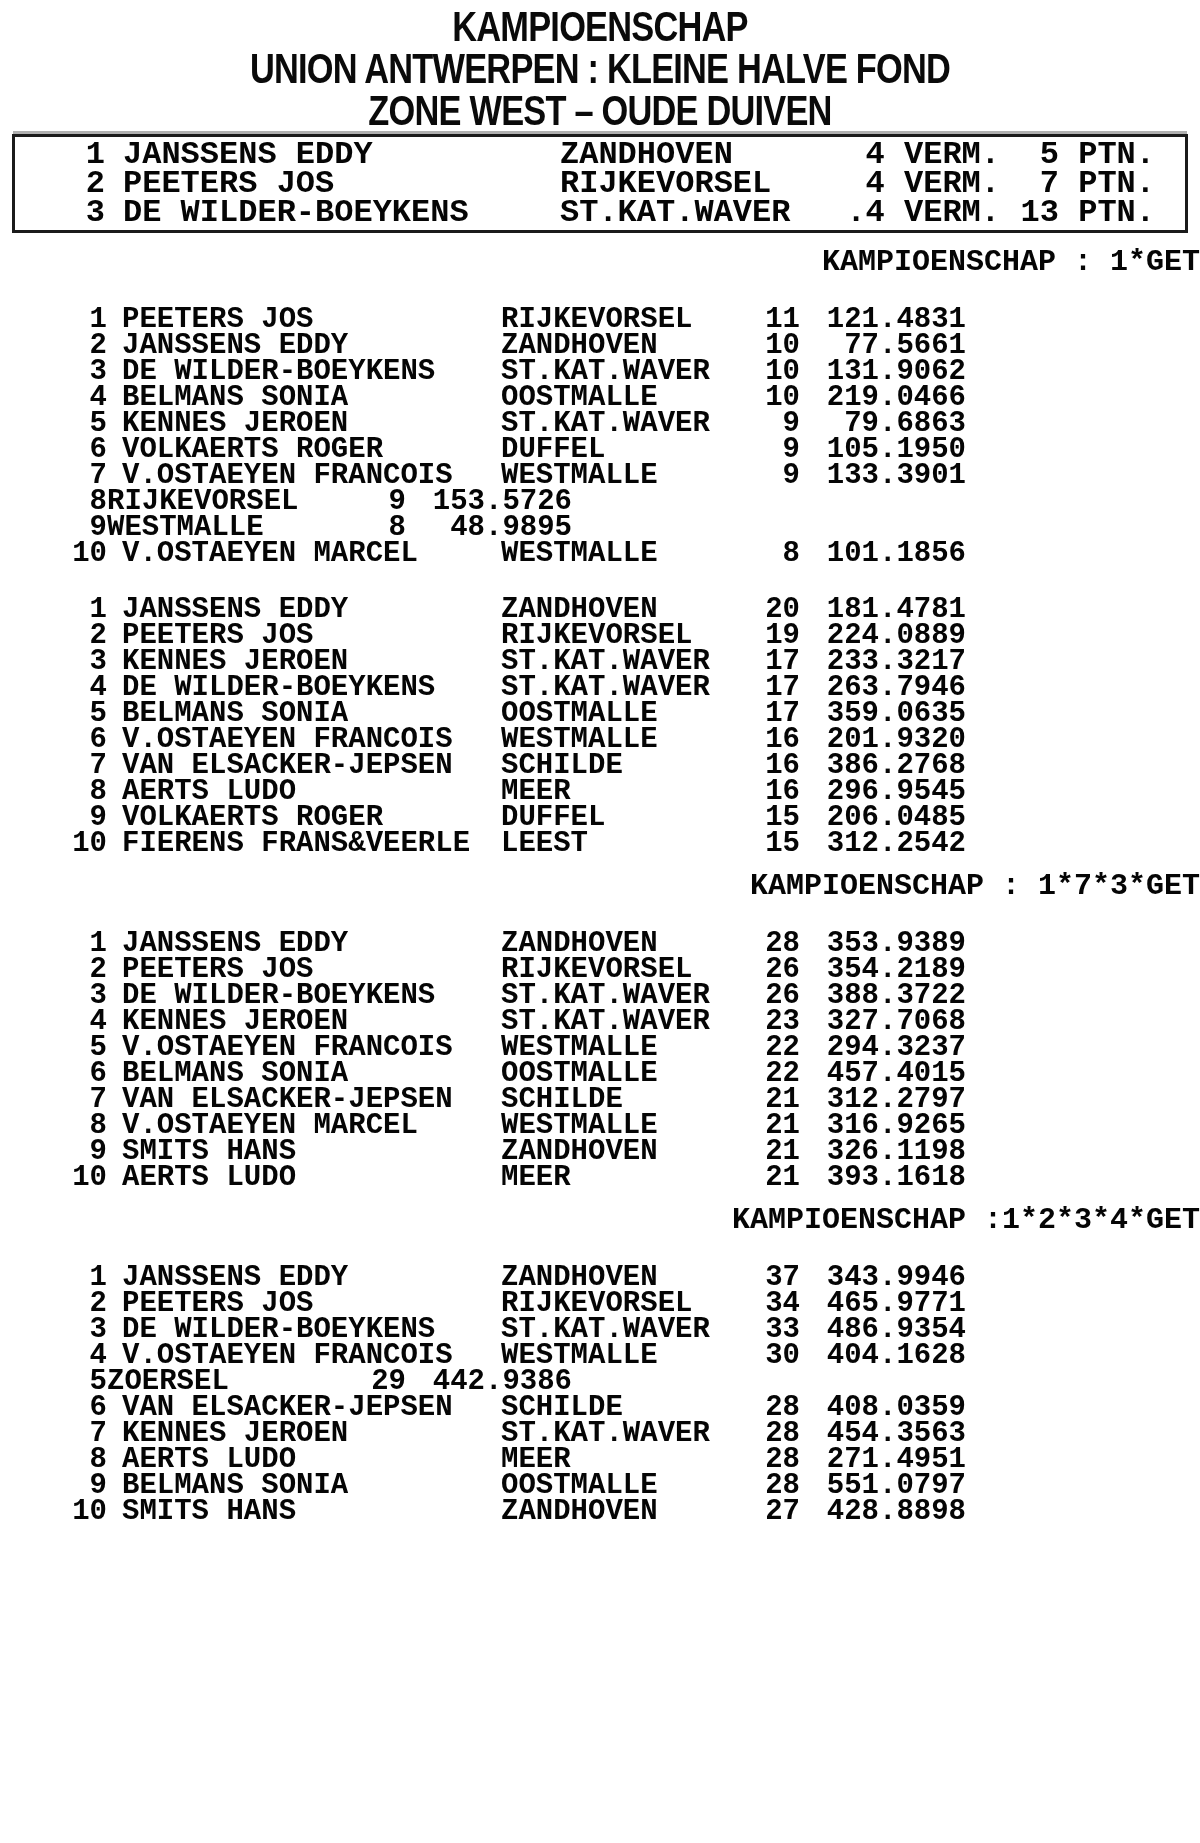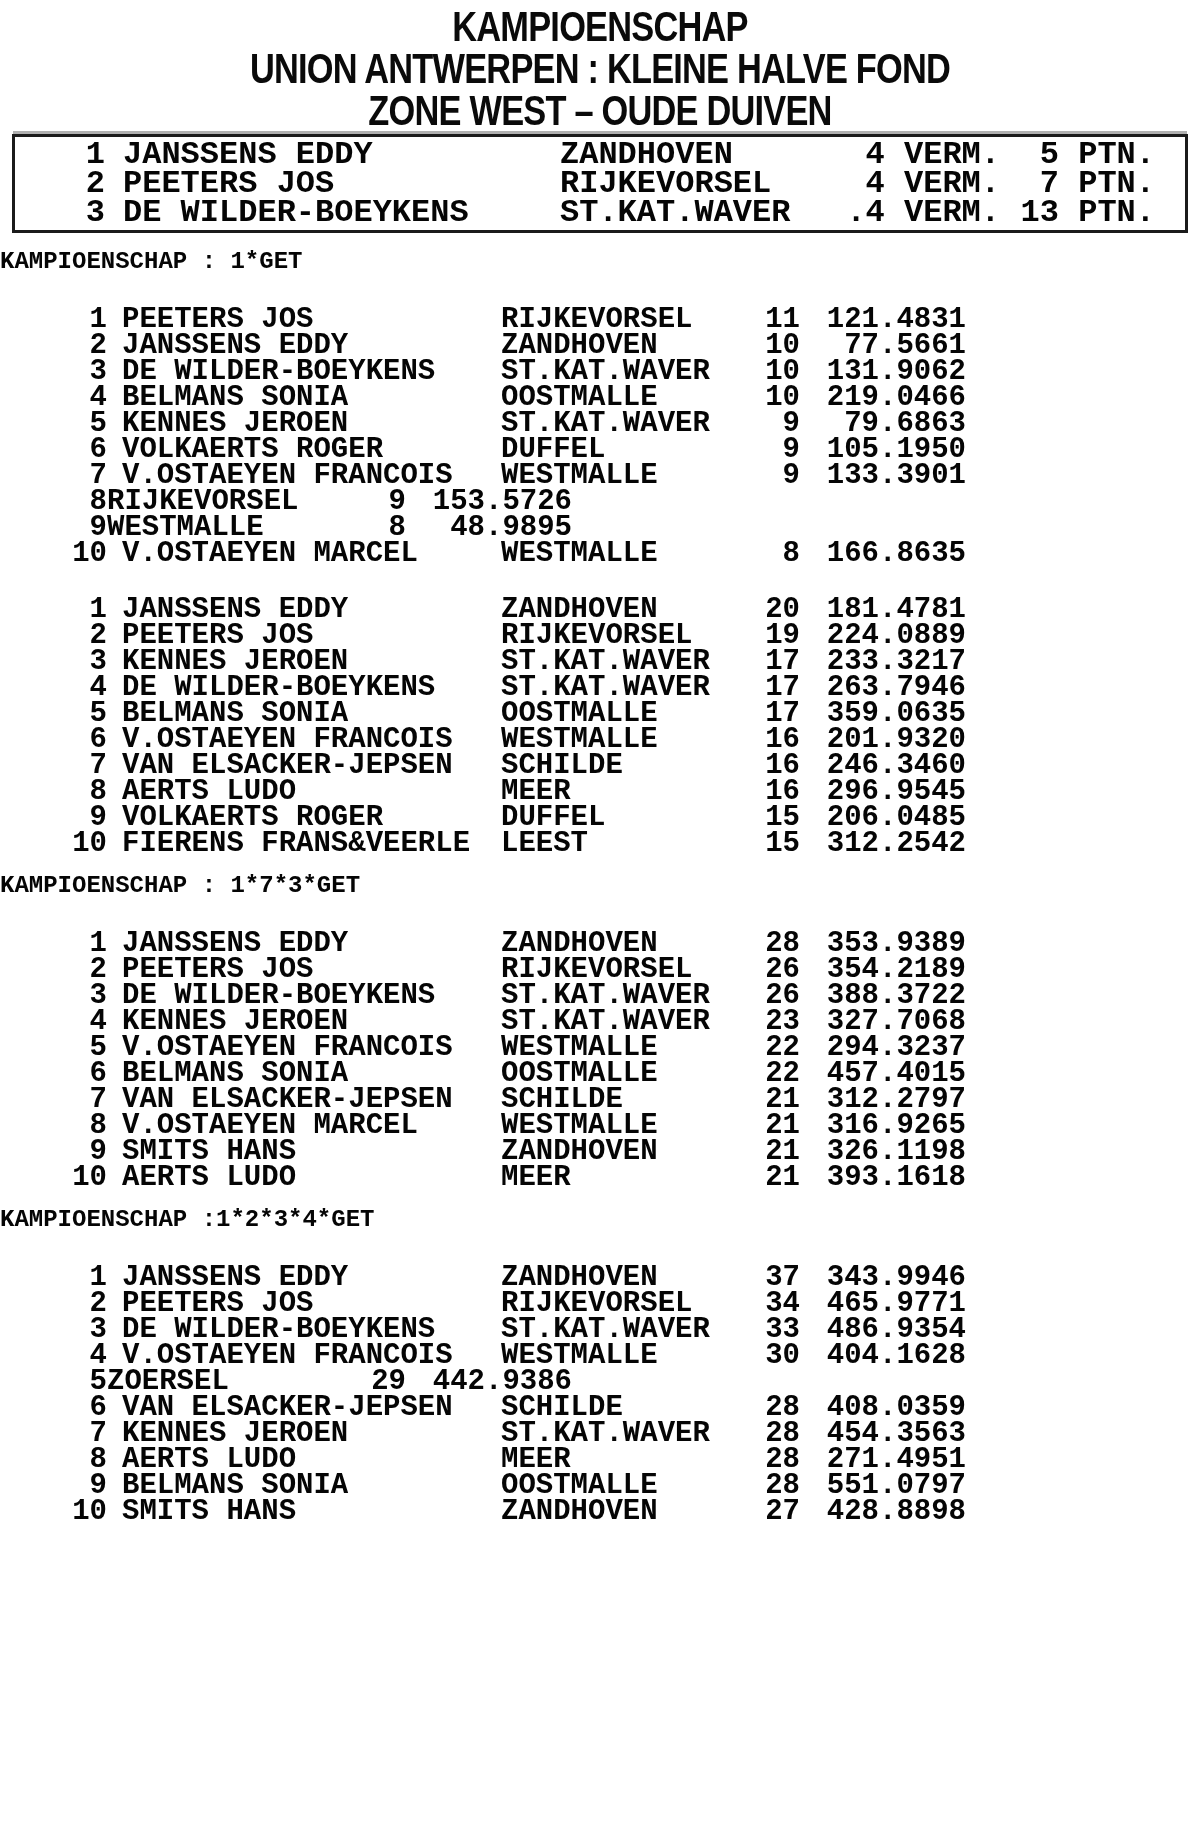--- a/index.html
+++ b/index.html
@@ -35,23 +35,23 @@
   }
   .srow{display:flex;font-size:32px;line-height:29px;white-space:pre;}
   .srow .rank {width:90px;text-align:right;}
   .srow .name {margin-left:18px;width:437px;}
   .srow .place{width:280px;}
   .srow .verm {width:160px;text-align:right;}
   .srow .ptn  {width:155px;text-align:right;}
 
   
   .section-header{
-    margin:14px 18px 0 0;
-    text-align:left;
-    font-size:24px;line-height:30px;
+    margin:14px 0 0 0;
+    text-align:right;
+    font-size:30px;line-height:30px;
     font-weight:bold;
     white-space:pre;
   }
   .rows{margin-top:30px;}
   .lrow{display:flex;font-size:29px;line-height:26px;white-space:pre;}
   .lrow .rank {width:107px;text-align:right;}
   .lrow .name {margin-left:15px;width:379px;}
   .lrow .place{width:220px;}
   .lrow .count{width:79px;text-align:right;}
   .lrow .coeff{width:166px;text-align:right;}
@@ -81,32 +81,32 @@
         <div class="rows">
           <div class="lrow"><span class="rank">1</span><span class="name">PEETERS JOS</span><span class="place">RIJKEVORSEL</span><span class="count">11</span><span class="coeff">121.4831</span></div>
           <div class="lrow"><span class="rank">2</span><span class="name">JANSSENS EDDY</span><span class="place">ZANDHOVEN</span><span class="count">10</span><span class="coeff">77.5661</span></div>
           <div class="lrow"><span class="rank">3</span><span class="name">DE WILDER-BOEYKENS</span><span class="place">ST.KAT.WAVER</span><span class="count">10</span><span class="coeff">131.9062</span></div>
           <div class="lrow"><span class="rank">4</span><span class="name">BELMANS SONIA</span><span class="place">OOSTMALLE</span><span class="count">10</span><span class="coeff">219.0466</span></div>
           <div class="lrow"><span class="rank">5</span><span class="name">KENNES JEROEN</span><span class="place">ST.KAT.WAVER</span><span class="count">9</span><span class="coeff">79.6863</span></div>
           <div class="lrow"><span class="rank">6</span><span class="name">VOLKAERTS ROGER</span><span class="place">DUFFEL</span><span class="count">9</span><span class="coeff">105.1950</span></div>
           <div class="lrow"><span class="rank">7</span><span class="name">V.OSTAEYEN FRANCOIS</span><span class="place">WESTMALLE</span><span class="count">9</span><span class="coeff">133.3901</span></div>
           <div class="lrow"><span class="rank">8</span><span class="place">RIJKEVORSEL</span><span class="count">9</span><span class="coeff">153.5726</span></div>
           <div class="lrow"><span class="rank">9</span><span class="place">WESTMALLE</span><span class="count">8</span><span class="coeff">48.9895</span></div>
-          <div class="lrow"><span class="rank">10</span><span class="name">V.OSTAEYEN MARCEL</span><span class="place">WESTMALLE</span><span class="count">8</span><span class="coeff">166.8635</span></div>
+          <div class="lrow"><span class="rank">10</span><span class="name">V.OSTAEYEN MARCEL</span><span class="place">WESTMALLE</span><span class="count">8</span><span class="coeff">101.1856</span></div>
         </div>
       </section>
       <section>
         <div class="rows">
           <div class="lrow"><span class="rank">1</span><span class="name">JANSSENS EDDY</span><span class="place">ZANDHOVEN</span><span class="count">20</span><span class="coeff">181.4781</span></div>
           <div class="lrow"><span class="rank">2</span><span class="name">PEETERS JOS</span><span class="place">RIJKEVORSEL</span><span class="count">19</span><span class="coeff">224.0889</span></div>
           <div class="lrow"><span class="rank">3</span><span class="name">KENNES JEROEN</span><span class="place">ST.KAT.WAVER</span><span class="count">17</span><span class="coeff">233.3217</span></div>
           <div class="lrow"><span class="rank">4</span><span class="name">DE WILDER-BOEYKENS</span><span class="place">ST.KAT.WAVER</span><span class="count">17</span><span class="coeff">263.7946</span></div>
           <div class="lrow"><span class="rank">5</span><span class="name">BELMANS SONIA</span><span class="place">OOSTMALLE</span><span class="count">17</span><span class="coeff">359.0635</span></div>
           <div class="lrow"><span class="rank">6</span><span class="name">V.OSTAEYEN FRANCOIS</span><span class="place">WESTMALLE</span><span class="count">16</span><span class="coeff">201.9320</span></div>
-          <div class="lrow"><span class="rank">7</span><span class="name">VAN ELSACKER-JEPSEN</span><span class="place">SCHILDE</span><span class="count">16</span><span class="coeff">246.3460</span></div>
+          <div class="lrow"><span class="rank">7</span><span class="name">VAN ELSACKER-JEPSEN</span><span class="place">SCHILDE</span><span class="count">16</span><span class="coeff">386.2768</span></div>
           <div class="lrow"><span class="rank">8</span><span class="name">AERTS LUDO</span><span class="place">MEER</span><span class="count">16</span><span class="coeff">296.9545</span></div>
           <div class="lrow"><span class="rank">9</span><span class="name">VOLKAERTS ROGER</span><span class="place">DUFFEL</span><span class="count">15</span><span class="coeff">206.0485</span></div>
           <div class="lrow"><span class="rank">10</span><span class="name">FIERENS FRANS&amp;VEERLE</span><span class="place">LEEST</span><span class="count">15</span><span class="coeff">312.2542</span></div>
         </div>
       </section>
       <section>
         <h2 class="section-header">KAMPIOENSCHAP : 1*7*3*GET</h2>
         <div class="rows">
           <div class="lrow"><span class="rank">1</span><span class="name">JANSSENS EDDY</span><span class="place">ZANDHOVEN</span><span class="count">28</span><span class="coeff">353.9389</span></div>
           <div class="lrow"><span class="rank">2</span><span class="name">PEETERS JOS</span><span class="place">RIJKEVORSEL</span><span class="count">26</span><span class="coeff">354.2189</span></div>

